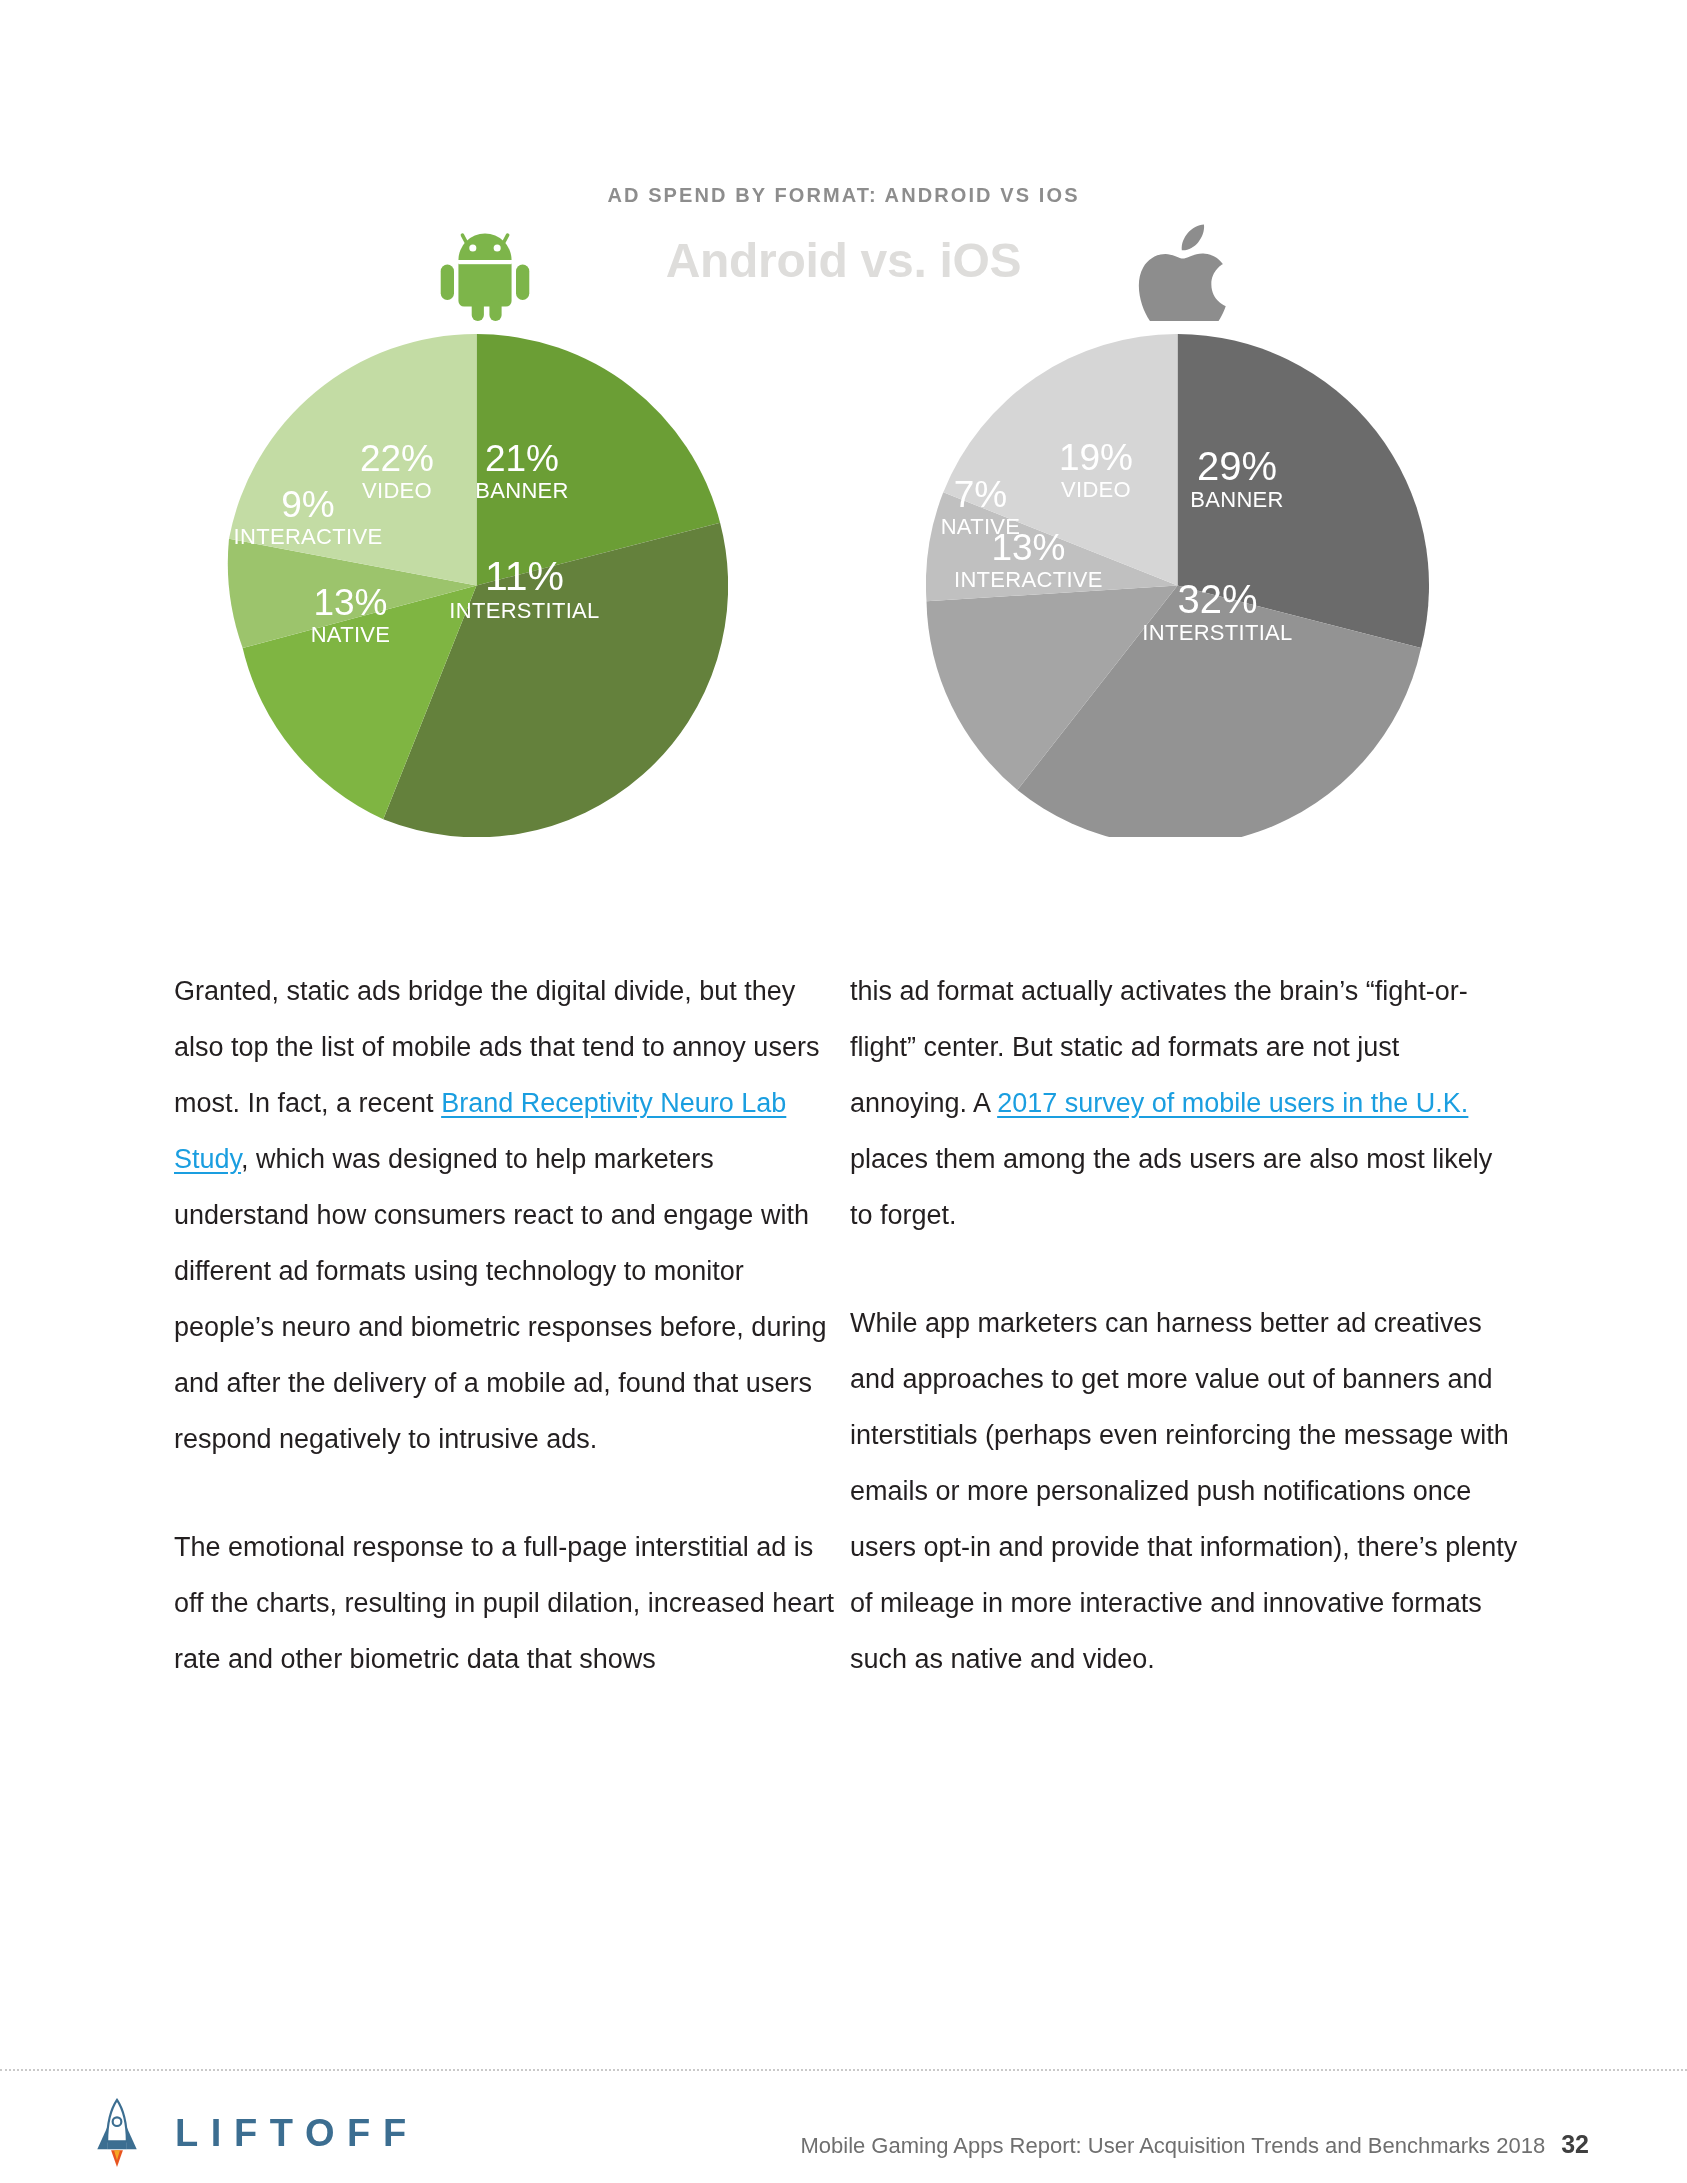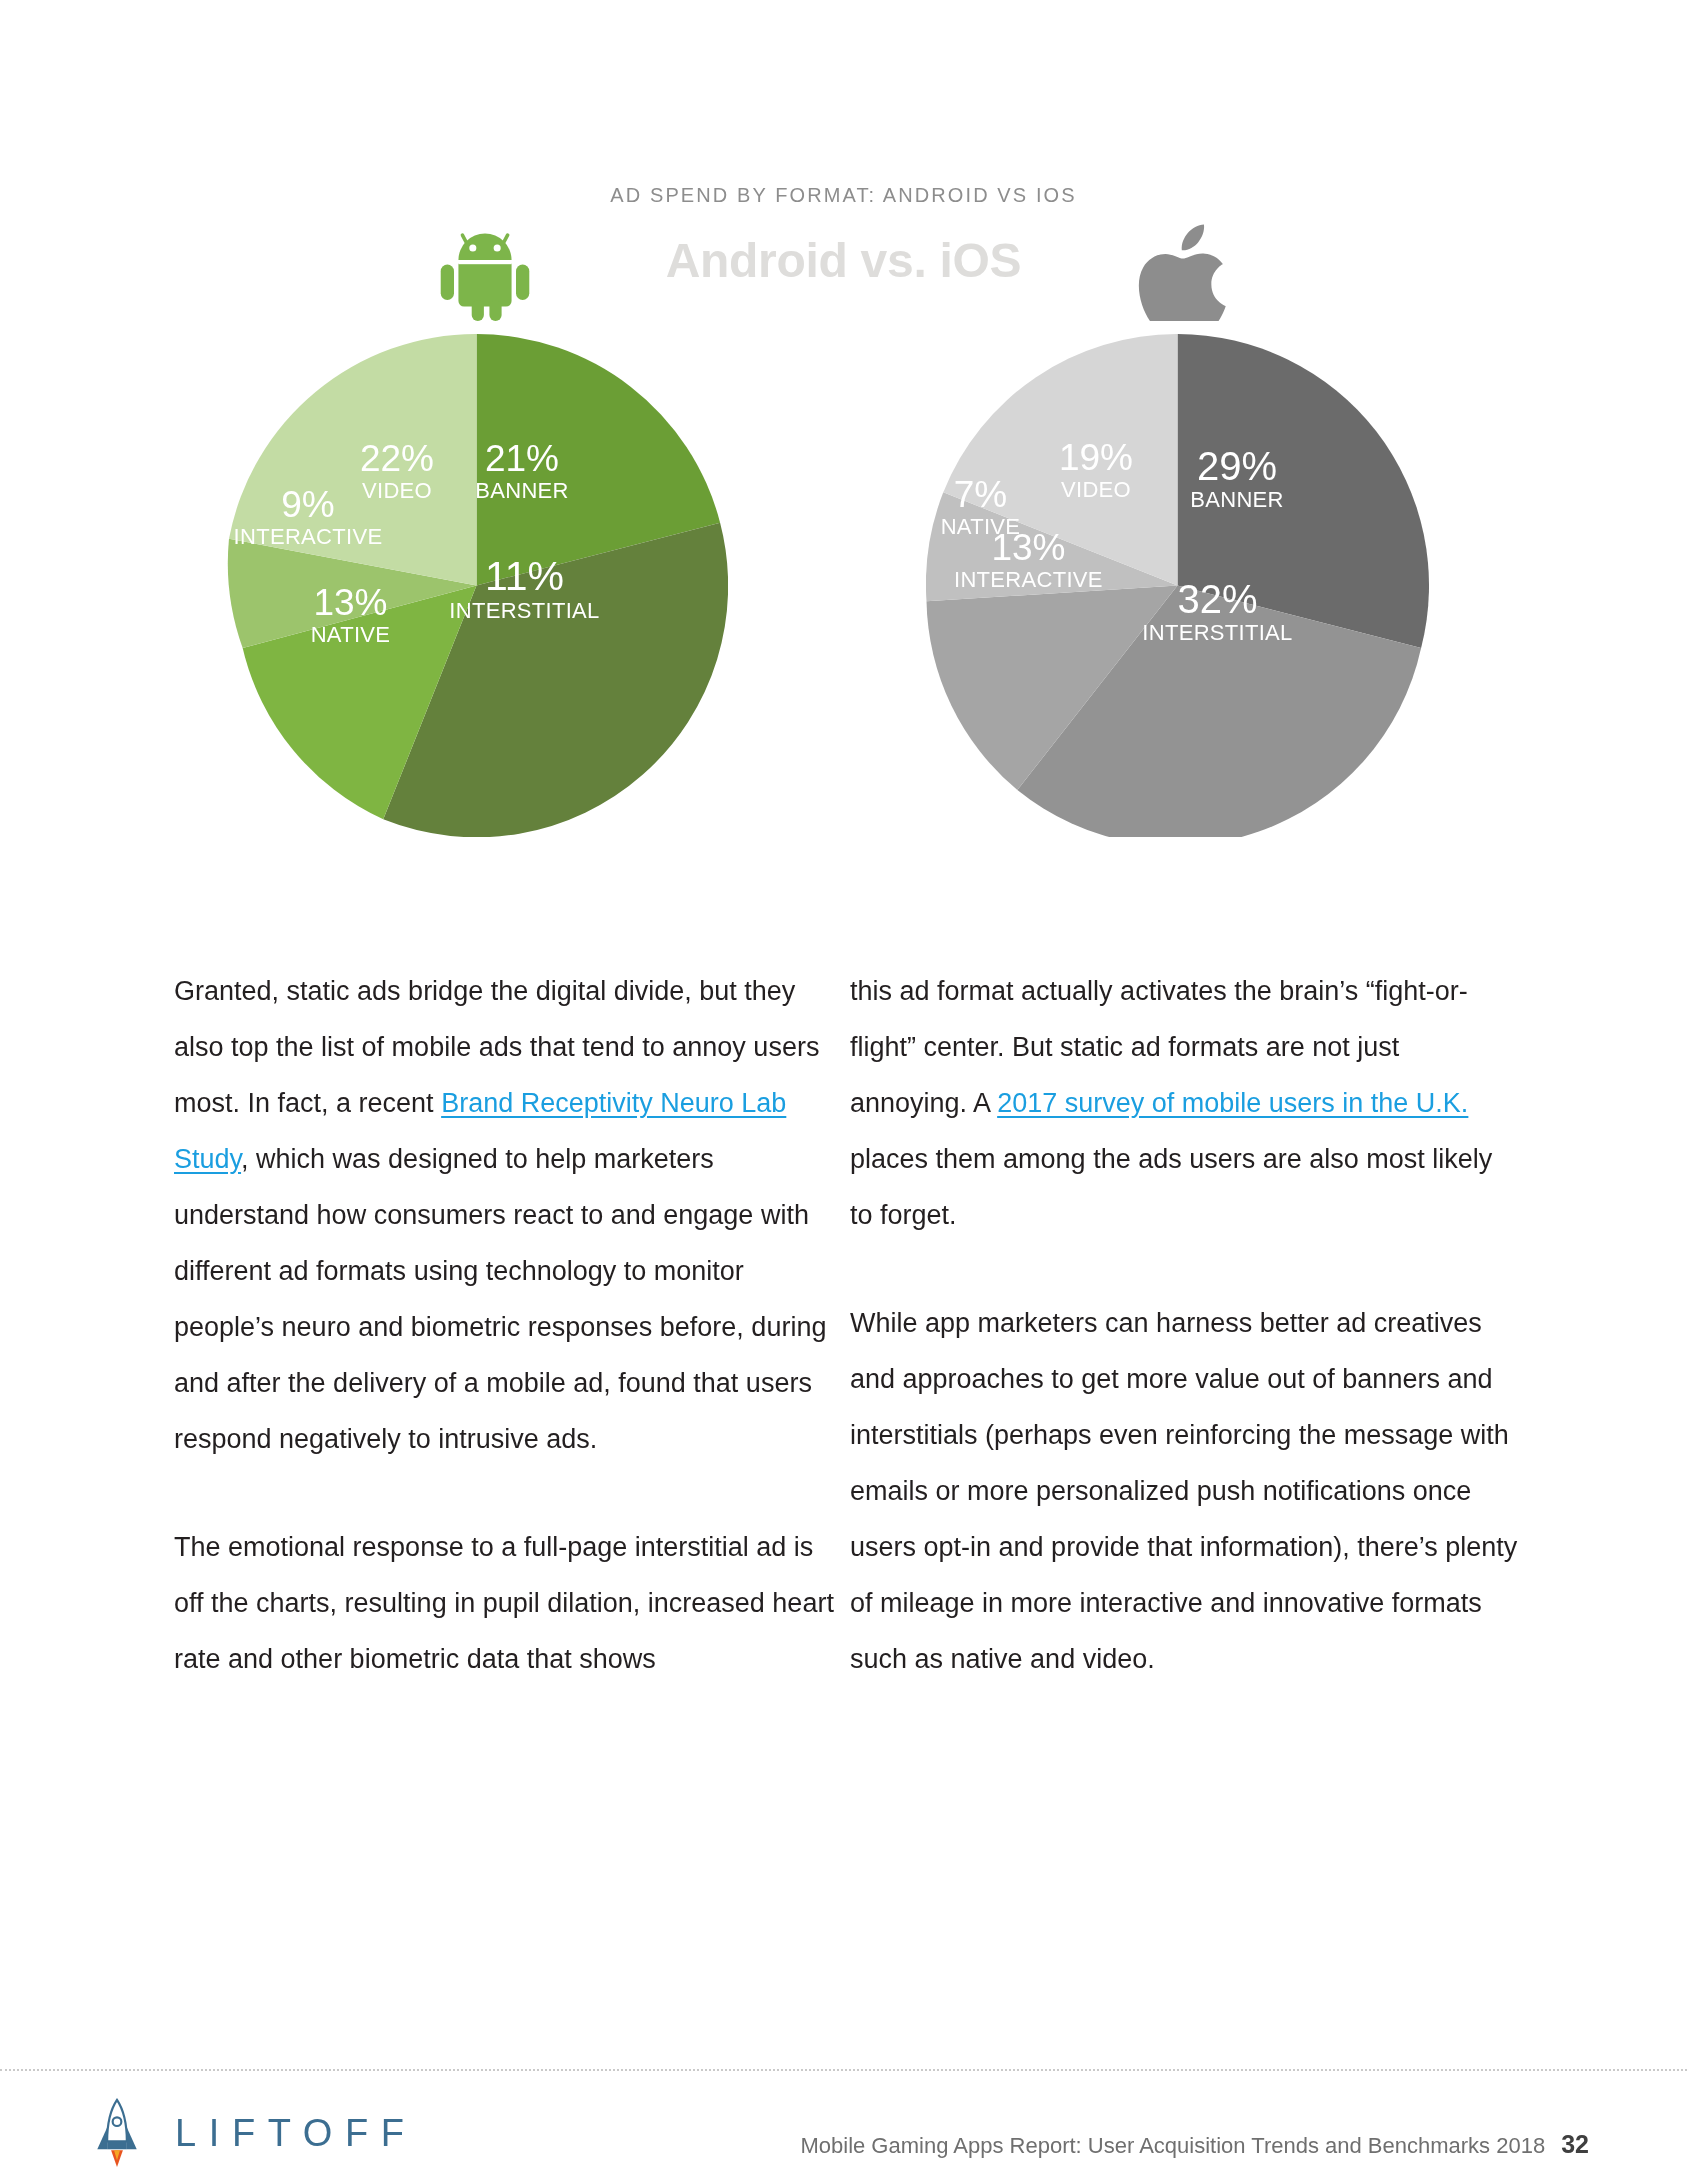--- a/index.html
+++ b/index.html
@@ -11,21 +11,21 @@
     position:relative;
     overflow:hidden;
   }
   .page { position:absolute; inset:0; }
 
   
   .eyebrow {
     position:absolute; top:184px; left:0; width:1687px;
     text-align:center;
     font-size:20px; letter-spacing:2.1px;
-    color:#8d8d8d; font-weight:400;
+    color:#8d8d8d; font-weight:700;
   }
   .chart-title {
     position:absolute; top:233px; left:0; width:1687px;
     text-align:center;
     font-size:48px; font-weight:bold; letter-spacing:-0.3px;
     color:#dedddb;
   }
   .android-logo { position:absolute; left:429px; top:228px; width:112px; height:93px; }
   .apple-logo   { position:absolute; left:1128px; top:222px; width:112px; height:99px; }
 
@@ -52,21 +52,21 @@
 
   
   .footer-rule {
     position:absolute; left:0; top:2069px; width:1687px; height:0;
     border-top:2px dotted #c9c9c9;
   }
   .liftoff { position:absolute; left:93px; top:2097px; height:73px; display:flex; align-items:center; }
   .rocket-svg { width:48px; height:71px; display:block; }
   .liftoff-word {
     margin-left:34px;
-    font-size:38px; font-weight:normal; letter-spacing:12.6px;
+    font-size:38px; font-weight:bold; letter-spacing:12.6px;
     color:#3c6e91;
   }
   .footer-right {
     position:absolute; right:98px; top:2114px;
     display:flex; align-items:baseline;
     font-size:22px; color:#6f6f6f; font-weight:300;
   }
   .footer-page { margin-left:16px; font-size:25px; font-weight:bold; color:#3f3f3f;margin-top:16px; }
 </style>
 </head>

